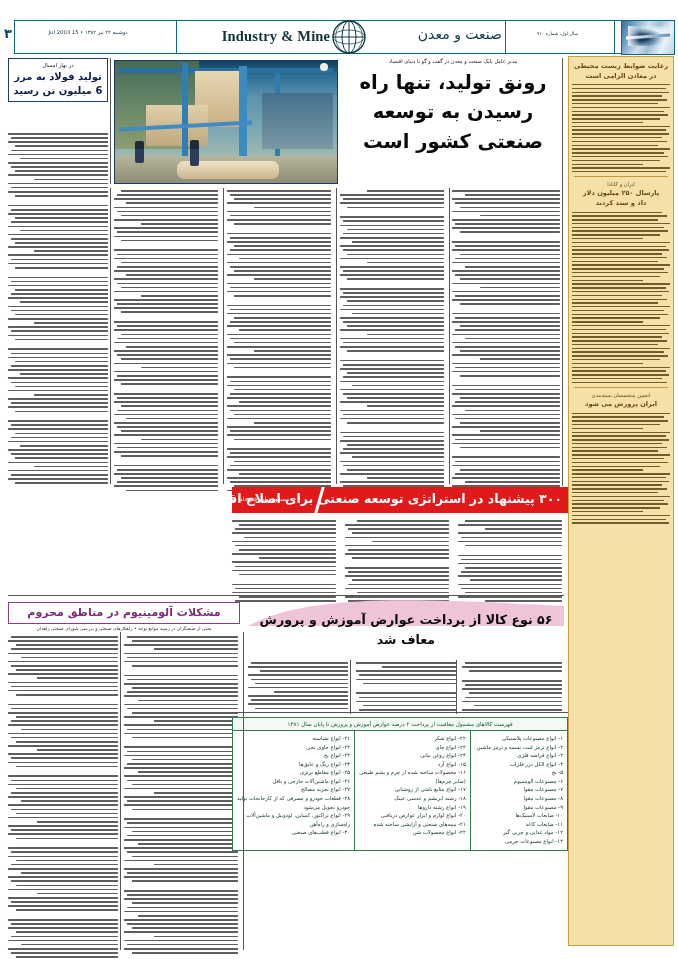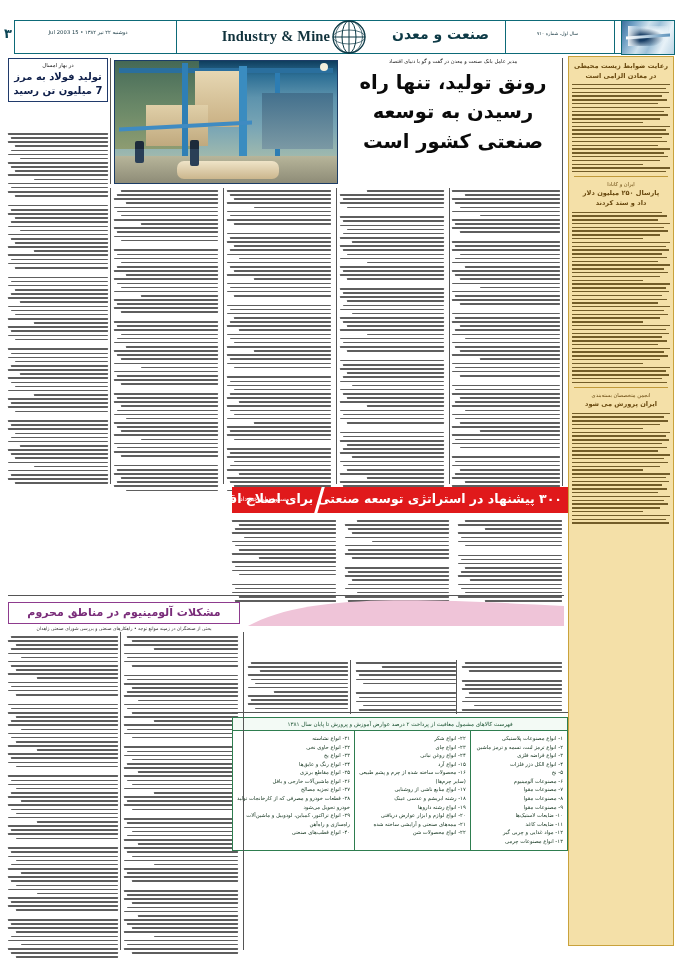--- a/index.html
+++ b/index.html
@@ -18,22 +18,22 @@
   .mh-left{left:14px;width:163px;box-sizing:border-box;}
   .mh-date{position:absolute;left:18px;top:9px;width:140px;text-align:center;
     font-size:5.2px;letter-spacing:.1px;color:#10323c;direction:rtl;}
   .mh-pageno{position:absolute;left:2px;top:6px;width:12px;text-align:center;
     font-size:13px;font-weight:bold;color:#0d4656;font-family:"DejaVu Sans",sans-serif;}
   .mh-en{position:absolute;left:216px;top:8px;width:120px;text-align:center;
     font-family:"Liberation Serif","DejaVu Serif",serif;font-size:14.5px;font-weight:bold;
     color:#10323c;letter-spacing:.2px;}
   .globe{position:absolute;left:330px;top:-2px;width:38px;height:38px;}
   .globe svg{display:block;}
-  .mh-fa{position:absolute;left:392px;top:6px;width:130px;text-align:left;direction:rtl;
-    font-size:14px;font-weight:bold;color:#0d3a46;}
+  .mh-fa{position:absolute;left:372px;top:6px;width:130px;text-align:right;direction:rtl;
+    font-size:14px;font-weight:normal;color:#0d3a46;}
   .mh-right{left:505px;width:110px;box-sizing:border-box;}
   .mh-issue{position:absolute;left:505px;top:11px;width:105px;text-align:center;
     font-size:4.6px;color:#10323c;direction:rtl;}
   .mh-logo{position:absolute;left:621px;top:0px;width:52px;height:33px;
     border:1.4px solid #0d6a78;
     background:linear-gradient(115deg,#3c6e9c 0%,#6f9fc4 18%,#cfe2ee 42%,#9dc0d8 58%,#e8f2f8 78%,#b9d3e4 100%);
     overflow:hidden;}
   .mh-logo .mark{position:absolute;left:6px;top:5px;width:40px;height:20px;
     background:
       linear-gradient(90deg,rgba(255,255,255,.85) 0%,rgba(255,255,255,0) 30%),
@@ -164,21 +164,21 @@
 
     <div class="mh-logo">
       <div class="mark"></div>
       <div class="bar"></div>
     </div>
   </div>
 
   <div class="colA">
     <div class="boxhead">
       <div class="kicker">در بهار امسال</div>
-      <div class="h">تولید فولاد به مرز 7 میلیون تن رسید</div>
+      <div class="h">تولید فولاد به مرز 6 میلیون تن رسید</div>
     </div>
   </div>
 
   <div class="photo">
     <div class="sky"></div>
       <div class="wall"></div>
     <div class="beam"></div>
       <div class="roll2"></div>
       <div class="roll"></div>
     <div class="frame1"></div>
@@ -662,20 +662,21 @@
     <div class="t">مشکلات آلومینیوم در مناطق محروم</div>
   </div>
   <div style="position:absolute;left:8px;top:626px;width:232px;direction:rtl;text-align:center;font-size:4.6px;color:#333;">بحثی از صنعتگران در زمینه موانع توجه  •  راهکارهای صنعتی و بررسی شورای صنعتی زاهدان</div>
 
   <div class="pinkwrap">
     <div class="curve">
       <svg width="316" height="26" viewBox="0 0 316 26" preserveAspectRatio="none">
         <path d="M0,26 C60,-6 160,-2 316,6 L316,26 Z" fill="#efc4d8"></path>
       </svg>
     </div>
+    <h2>۵۶ نوع کالا  از پرداخت عوارض آموزش و پرورش<br>معاف شد</h2>
   </div>
 
   <div id="lower-body">
       <div class="body-lines" style="position: absolute; left: 8px; top: 636px; width: 110px;">
         <div class="ln s3"></div>
         <div class="ln s1"></div>
         <div class="ln s2"></div>
         <div class="ln s3"></div>
         <div class="ln s1"></div>
         <div class="ln s4"></div>

